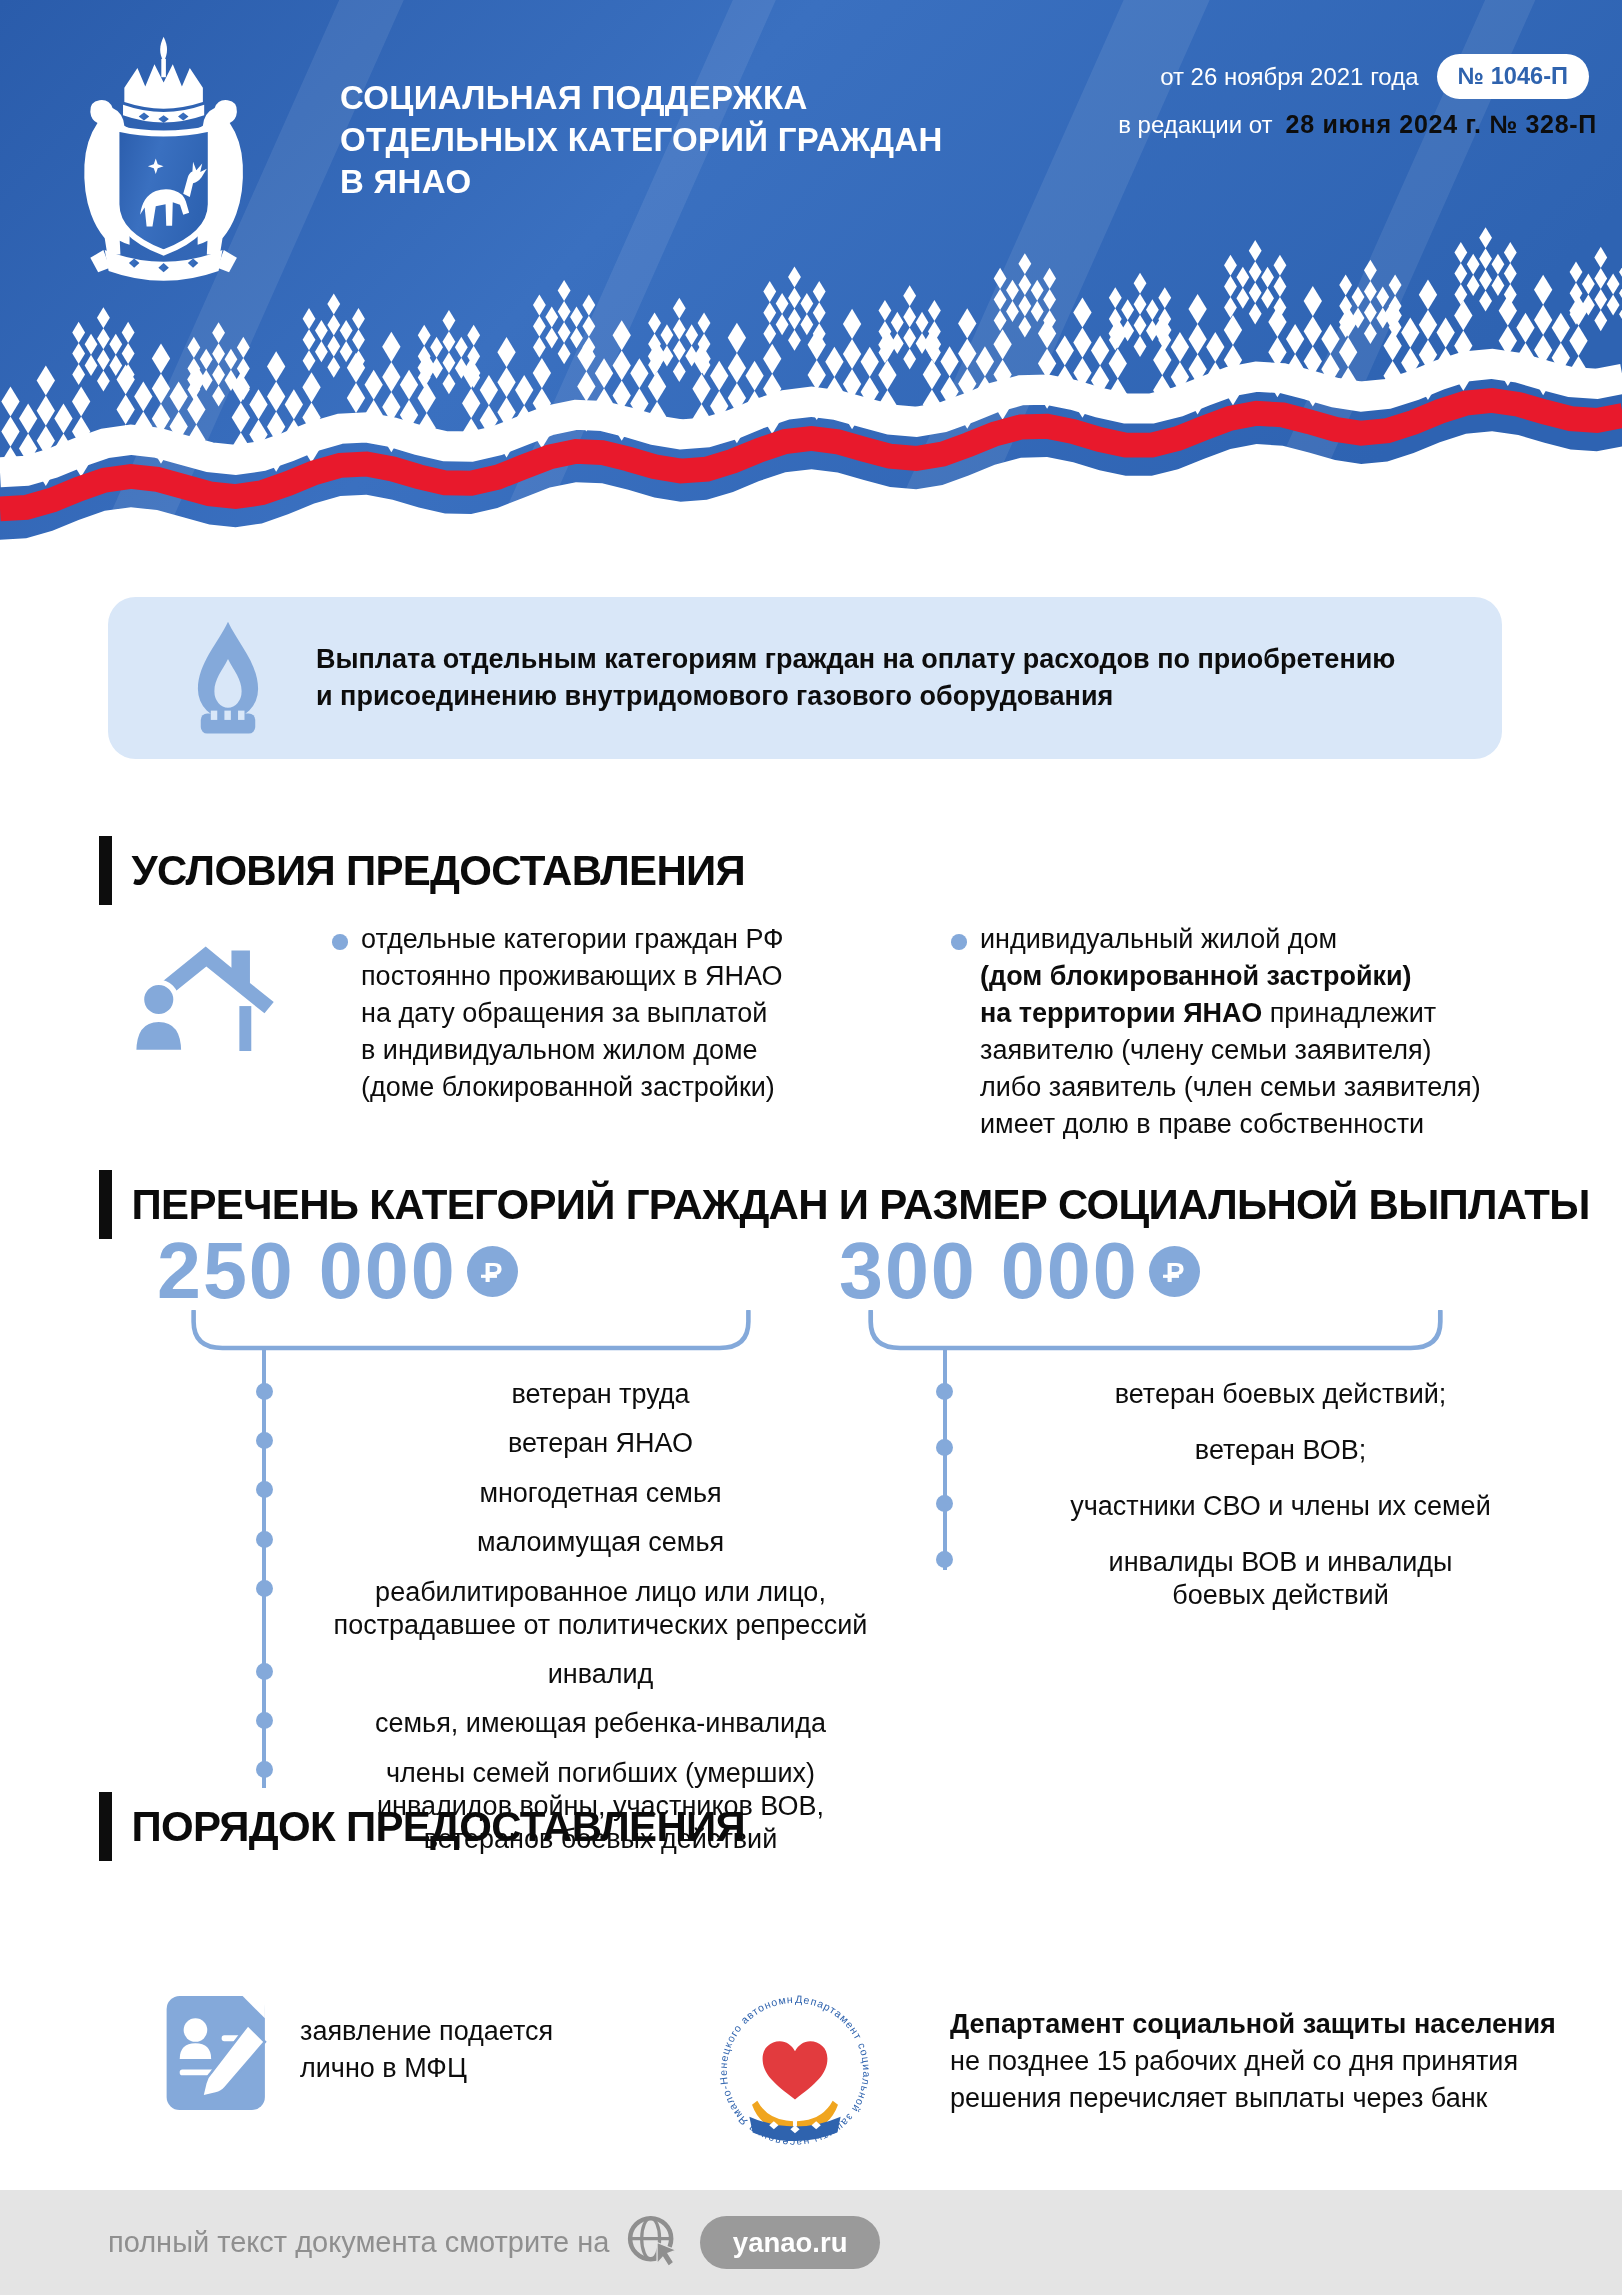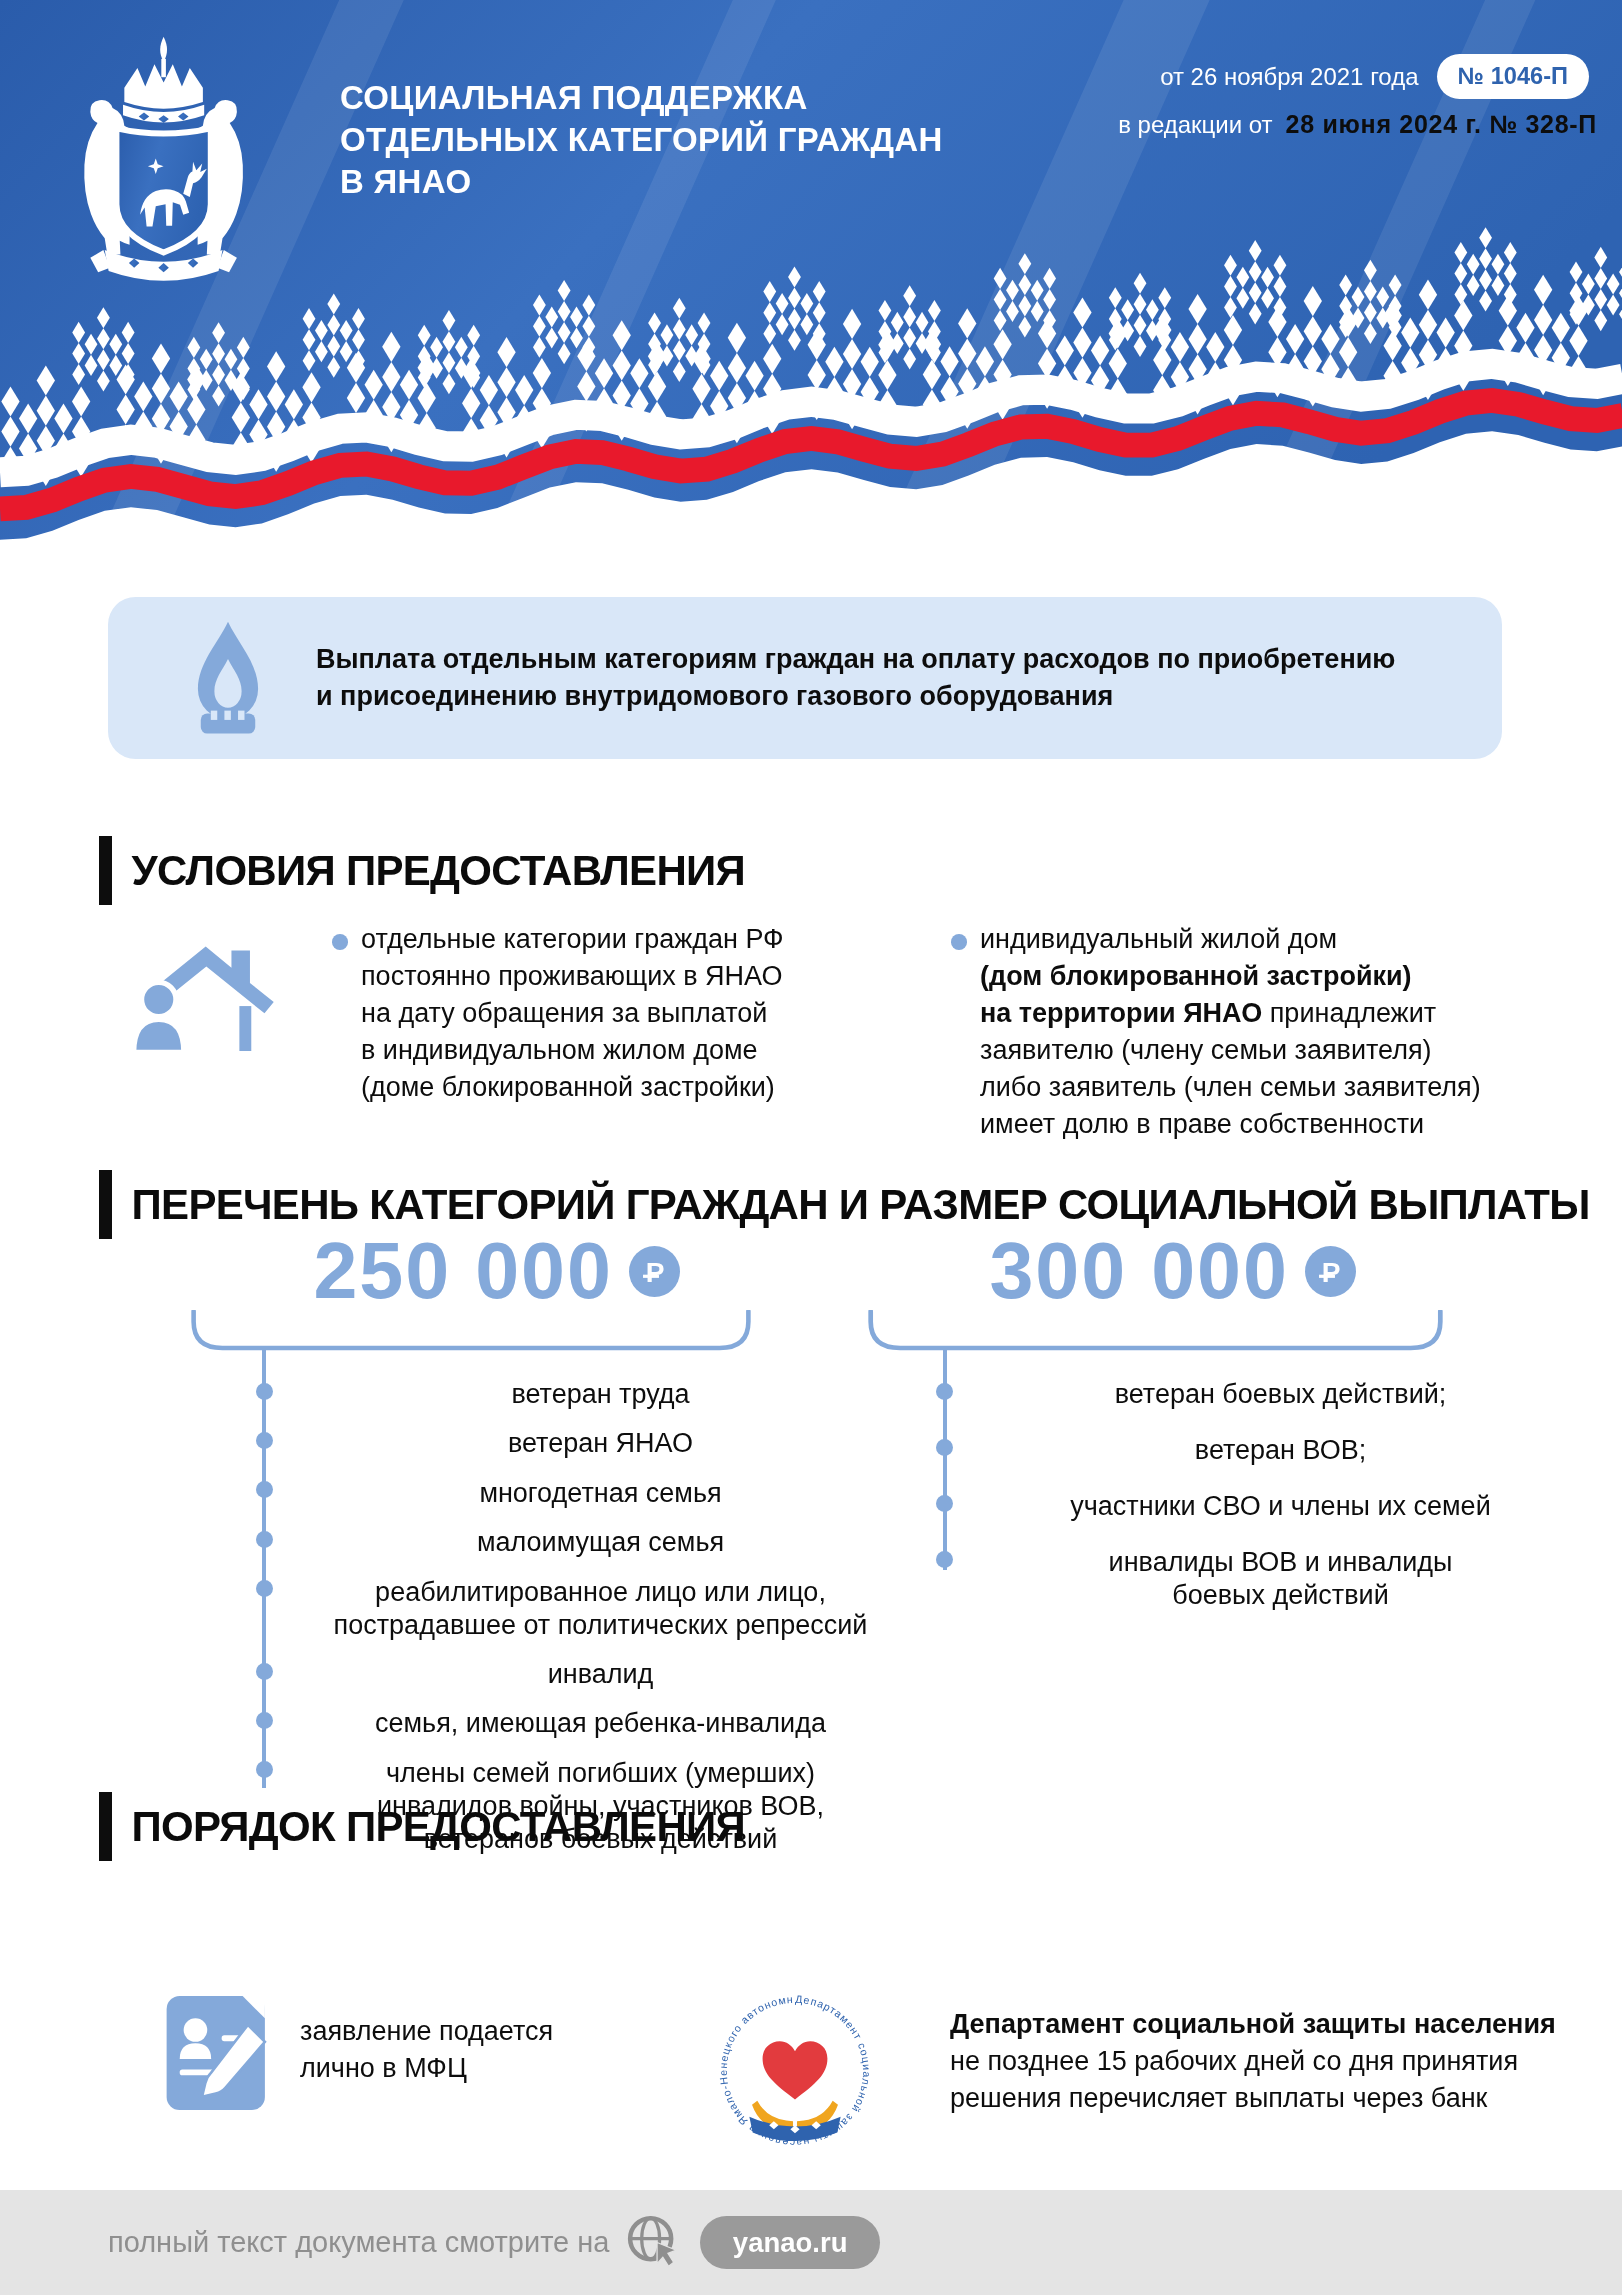--- a/index.html
+++ b/index.html
@@ -36,21 +36,21 @@
   
   .house{position:absolute;left:131px;top:936px;width:152px;height:119px;}
   .dot{position:absolute;width:15.7px;height:15.7px;border-radius:50%;
         background:var(--accent-blue,#84a9da);}
   .d1{left:332px;top:934px;} .d2{left:951px;top:934px;}
   .body{font-size:27px;line-height:37px;color:#0d0d0d;}
   .cond1{position:absolute;left:361px;top:921px;}
   .cond2{position:absolute;left:980px;top:921px;}
 
   
-  .amount{position:absolute;display:flex;align-items:center;justify-content:flex-end;gap:16px;}
+  .amount{position:absolute;display:flex;align-items:center;justify-content:flex-start;gap:10px;}
   .a1{left:157px;top:1225px;width:523px;}
   .a2{left:839px;top:1225px;width:517px;}
   .num{font-size:79px;font-weight:700;color:var(--accent-blue,#84a9da);letter-spacing:2px;}
   .rub{width:51px;height:51px;flex:0 0 auto;}
   .bracket{position:absolute;height:42px;}
   .bracket path{stroke:var(--accent-blue,#84a9da);stroke-width:7;fill:none;stroke-linecap:round;}
   .b1{left:191px;top:1310px;width:560px;}
   .b2{left:868px;top:1310px;width:575px;}
   .vline{position:absolute;width:3.9px;background:var(--accent-blue,#84a9da);}
   .v1{left:262px;top:1348px;height:440px;}

